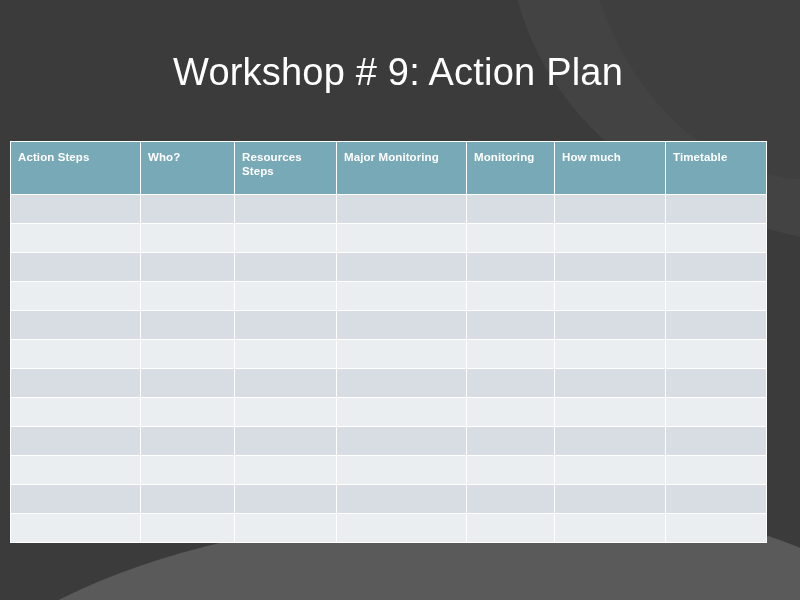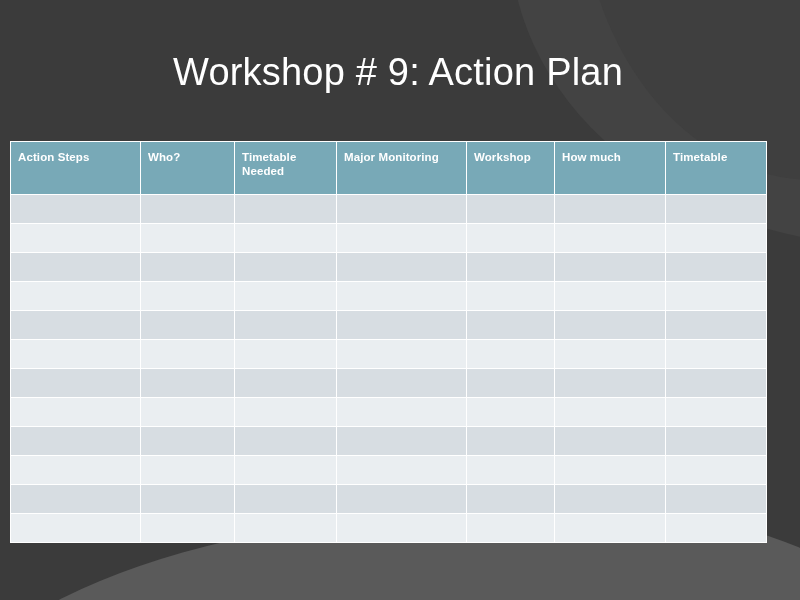--- a/index.html
+++ b/index.html
@@ -137,23 +137,23 @@
         <col class="c2">
         <col class="c3">
       <col class="c4">
         <col class="c5">
         <col class="c6">
     </colgroup>
     <thead>
       <tr>
         <th>Action Steps</th>
         <th>Who?</th>
-        <th>Timetable Needed</th>
+        <th>Resources Steps</th>
         <th>Major Monitoring</th>
-        <th>Workshop</th>
+        <th>Monitoring</th>
         <th>How much</th>
         <th>Timetable</th>
       </tr>
     </thead>
     <tbody id="plan-body">
         <tr class="row-dark">
           <td class="c0"></td>
           <td class="c1"></td>
           <td class="c2"></td>
           <td class="c3"></td>

